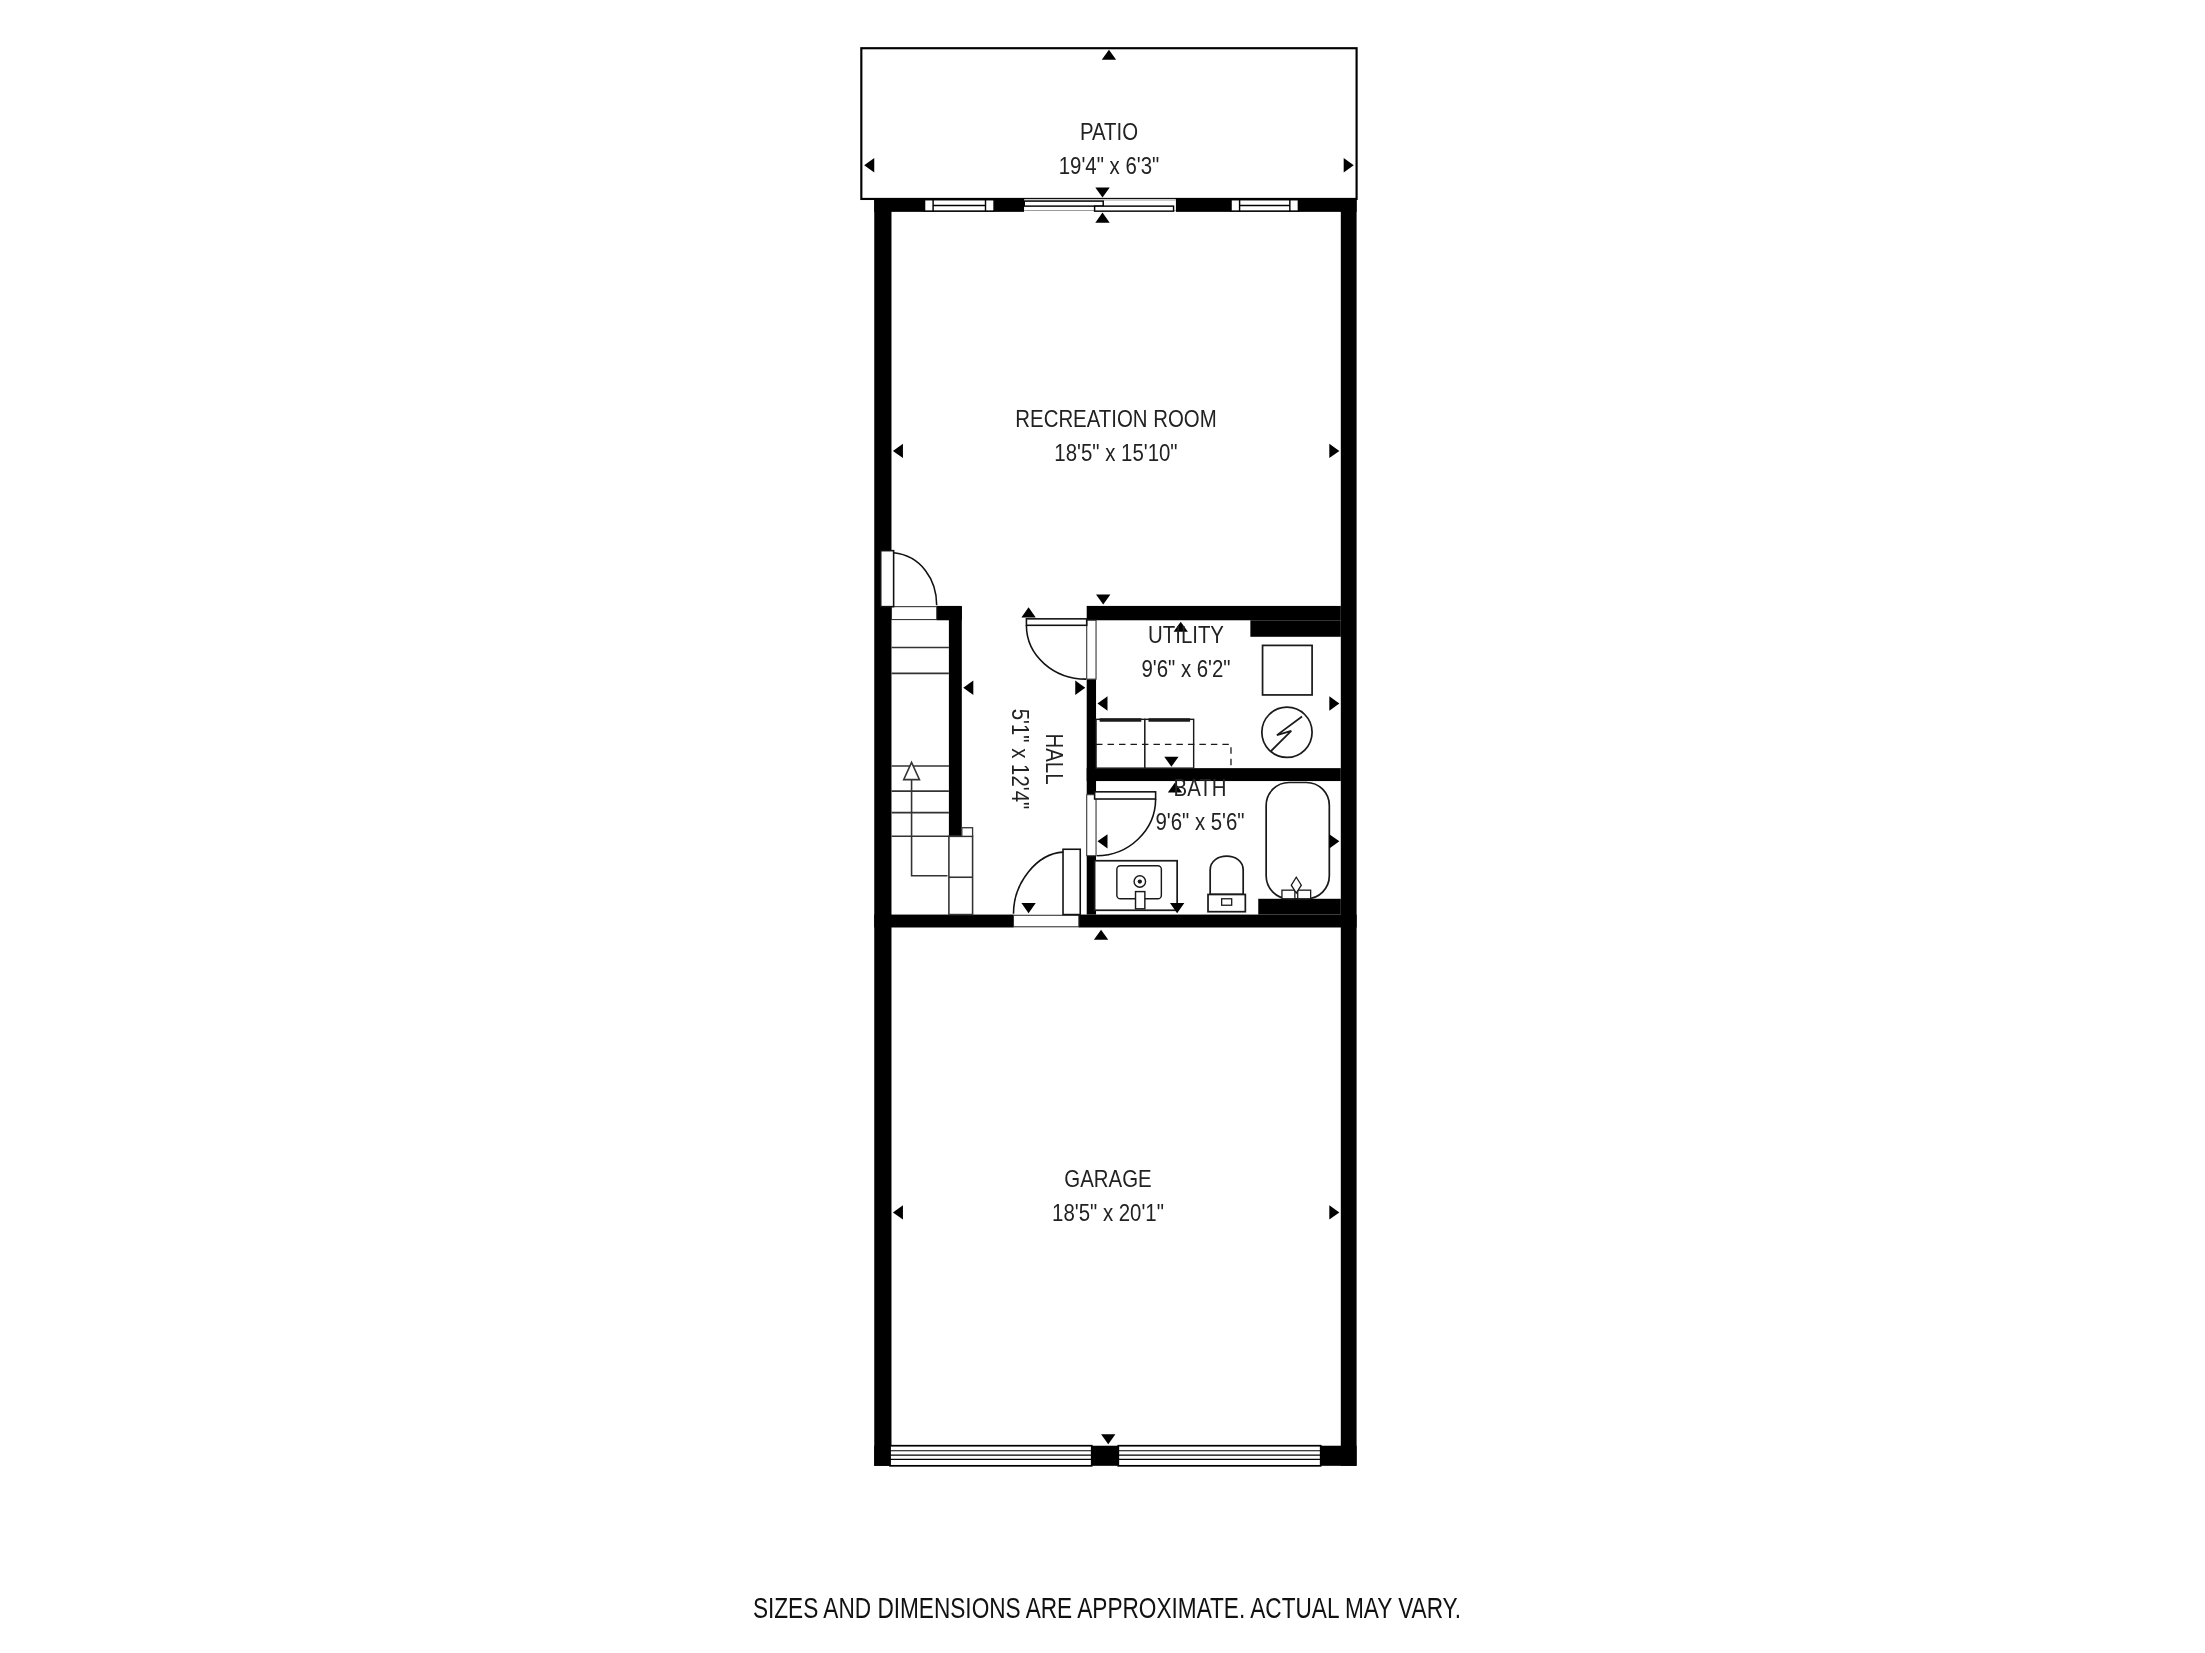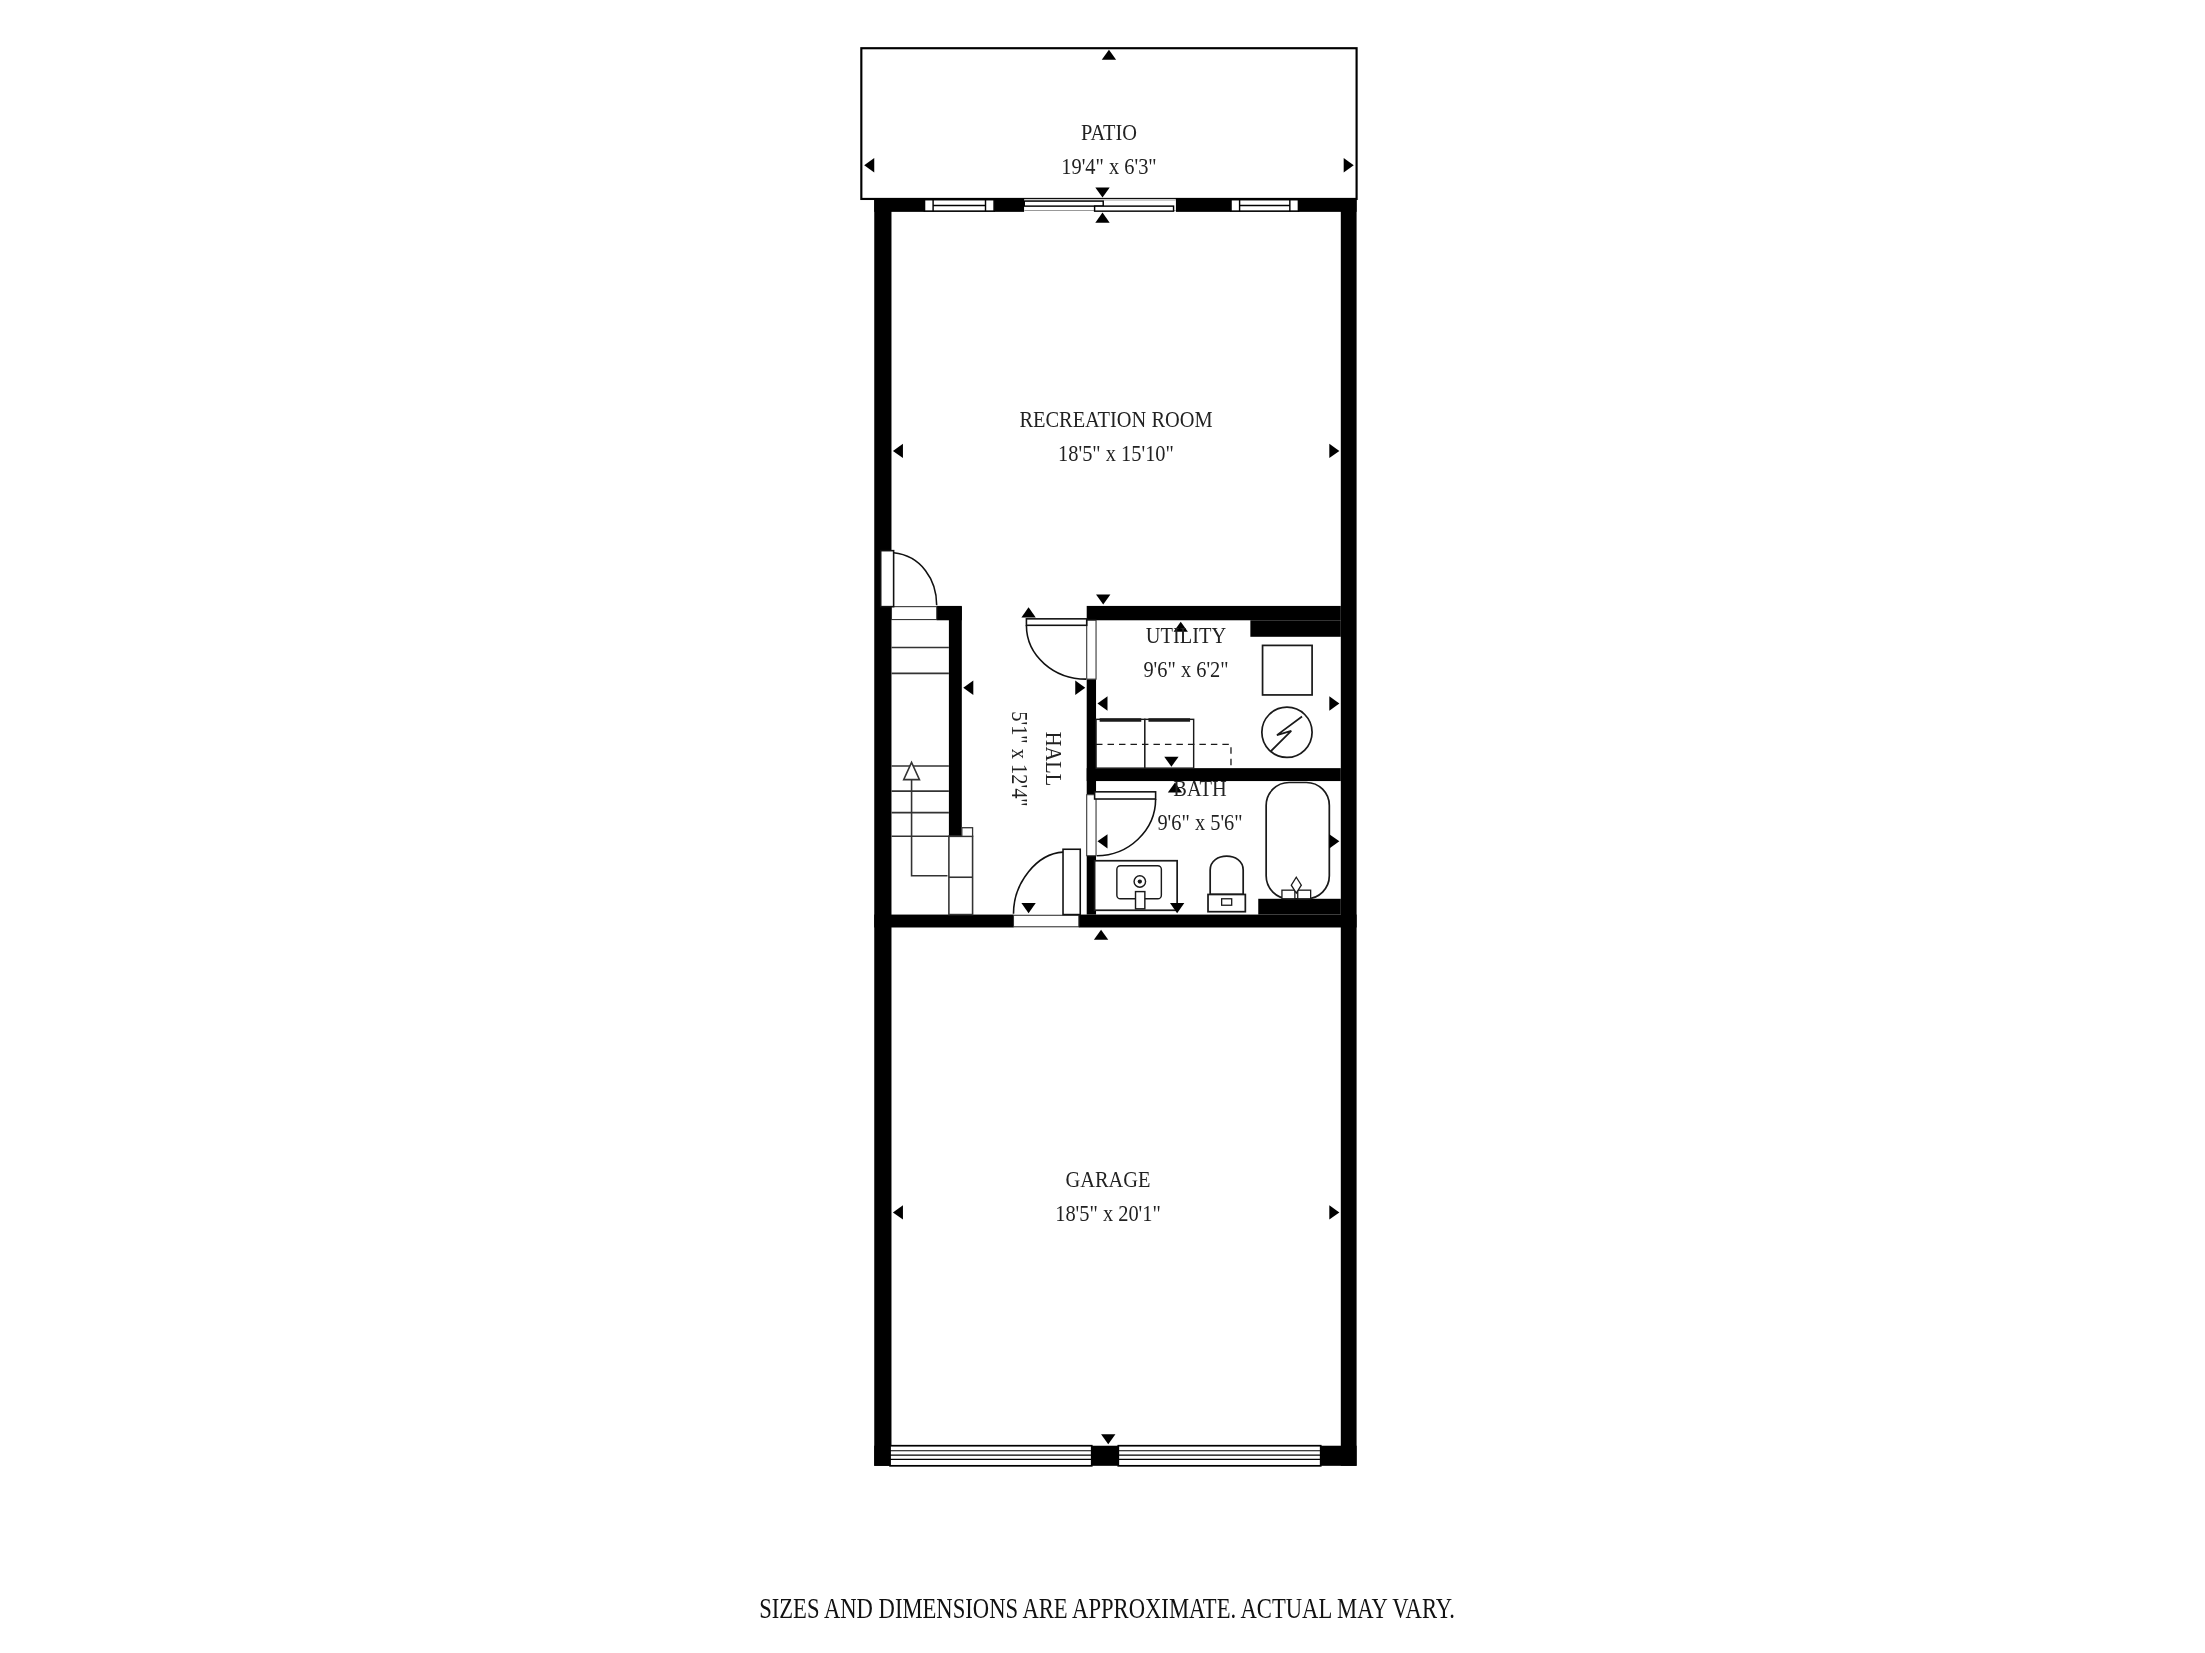--- a/index.html
+++ b/index.html
@@ -1,17 +1,17 @@
 <!DOCTYPE html>
 <html style="font-size:11.5px"><head>
 <meta charset="utf-8">
 <style>
   html,body{margin:0;padding:0;}
   body{width:2205px;height:1654px;background:#ffffff;font-family:"Liberation Sans",sans-serif;}
-  .canvas{position:relative;width:1988px;height:1654px;background:#fff;overflow:hidden;font-family:Liberation Serif, serif;}
+  .canvas{position:relative;width:1988px;height:1654px;background:#fff;overflow:hidden;}
   .plan-svg{position:absolute;left:0;top:0;}
   .room-label{position:absolute;text-align:center;color:#222;white-space:nowrap;
     font-size:24px;line-height:34px;transform:translate(-50%,-50%) scaleX(0.85);}
   .room-label.rotated{transform:translate(-50%,-50%) rotate(90deg) scaleX(0.85);}
   .room-name,.room-dims{display:block;}
   .disclaimer{position:absolute;left:1107px;top:1608px;transform:translate(-50%,-50%) scaleX(0.78);
     font-size:29px;color:#111;white-space:nowrap;}
   .north-n{position:absolute;left:2086px;top:1548px;transform:translate(-50%,-50%) rotate(-42deg);
     font-size:22px;color:#111;}
 </style>

